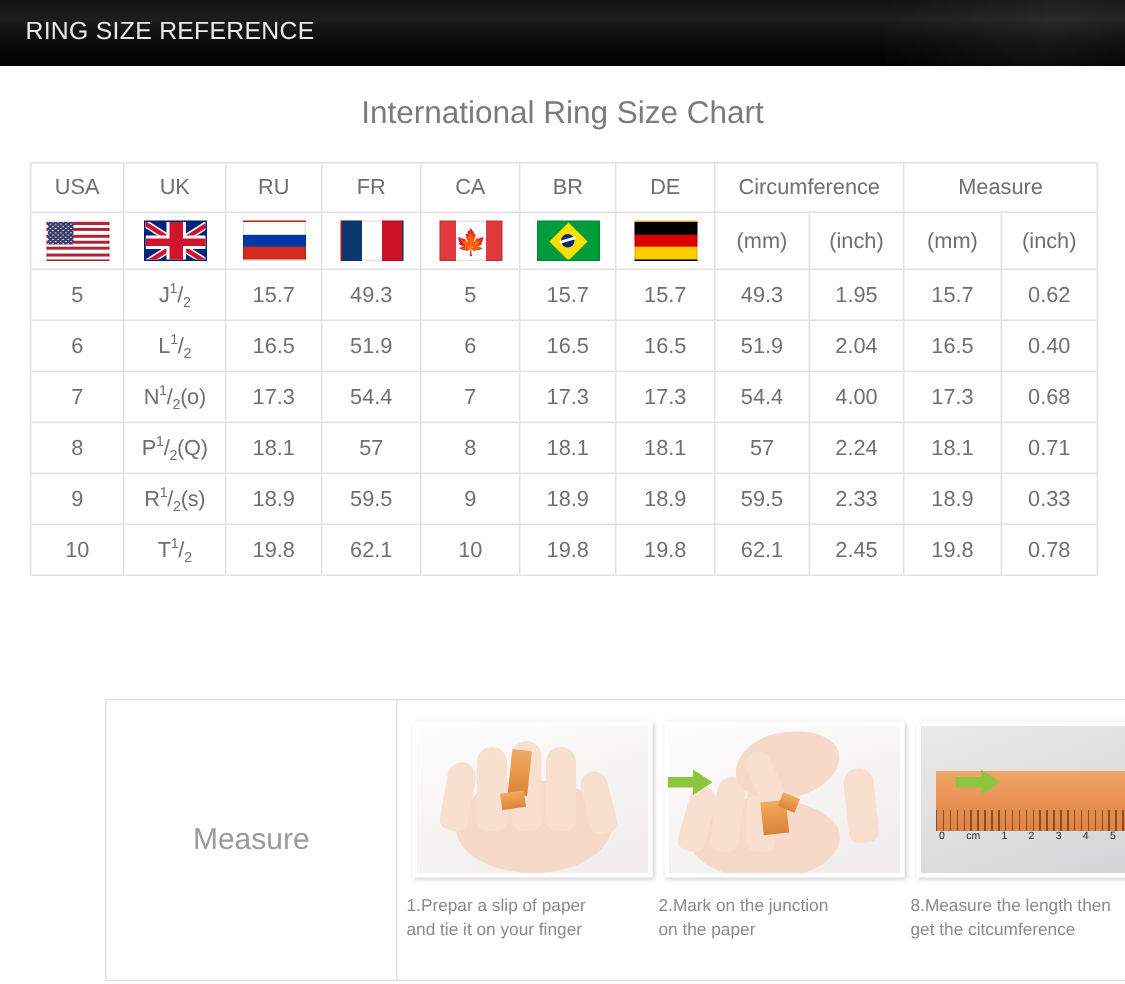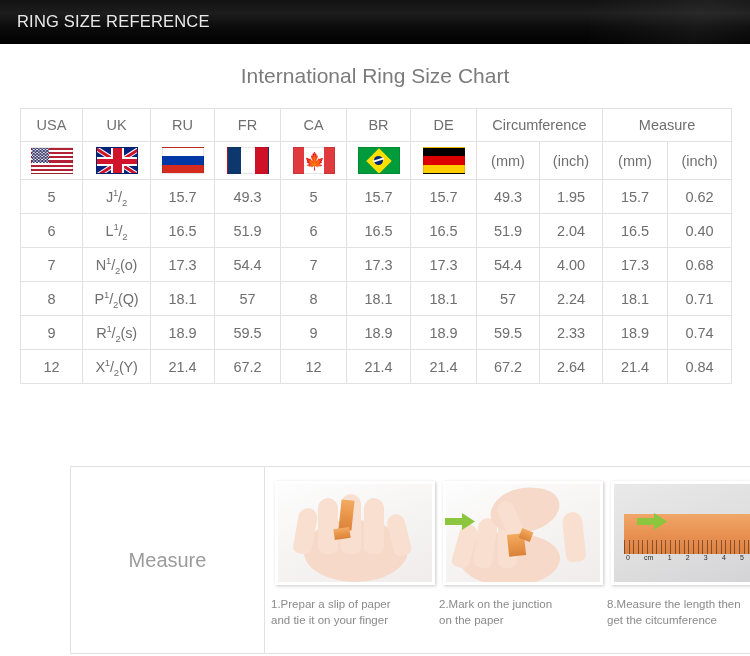--- a/index.html
+++ b/index.html
@@ -332,34 +332,34 @@
           <td>9</td>
           <td><span class="frac">R<sup>1</sup>/<sub>2</sub>(s)</span></td>
           <td>18.9</td>
           <td>59.5</td>
           <td>9</td>
           <td>18.9</td>
           <td>18.9</td>
           <td>59.5</td>
           <td>2.33</td>
           <td>18.9</td>
-          <td>0.74</td>
-        </tr>
-        <tr class="data-row">
-          <td>12</td>
-          <td><span class="frac">X<sup>1</sup>/<sub>2</sub>(Y)</span></td>
-          <td>21.4</td>
-          <td>67.2</td>
-          <td>12</td>
-          <td>21.4</td>
-          <td>21.4</td>
-          <td>67.2</td>
-          <td>2.64</td>
-          <td>21.4</td>
-          <td>0.84</td>
+          <td>0.33</td>
+        </tr>
+        <tr class="data-row">
+          <td>10</td>
+          <td><span class="frac">T<sup>1</sup>/<sub>2</sub></span></td>
+          <td>19.8</td>
+          <td>62.1</td>
+          <td>10</td>
+          <td>19.8</td>
+          <td>19.8</td>
+          <td>62.1</td>
+          <td>2.45</td>
+          <td>19.8</td>
+          <td>0.78</td>
         </tr>
       </tbody>
 
   </table>
 
   <table id="measure-table" style="position:absolute;left:36px;top:466px;width:711px;border-collapse:collapse;table-layout:fixed;margin-left:34px;">
     <colgroup>
         <col style="width:194px">
         <col style="width:517px">
       </colgroup>

